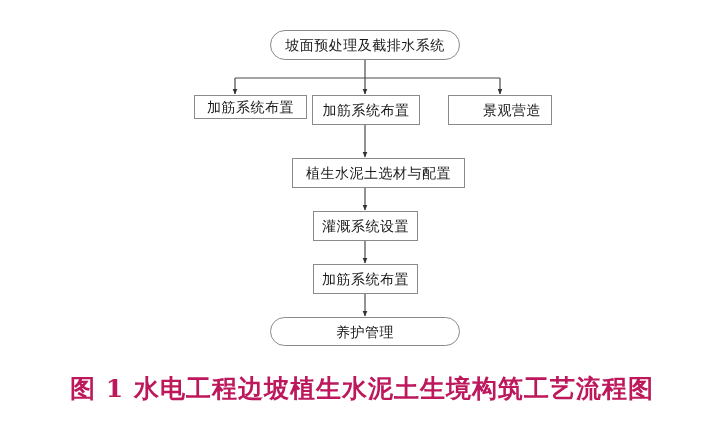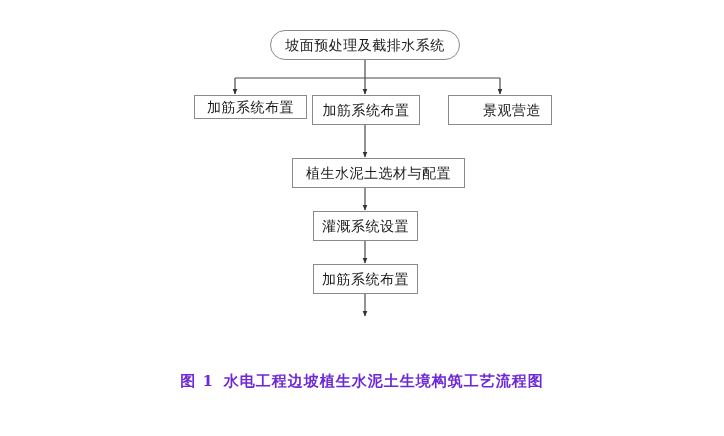--- a/index.html
+++ b/index.html
@@ -68,24 +68,24 @@
 
   #node-maintenance  { left: 270px; top: 317px; width: 190px; height: 29px; }
 
   #figure-caption {
     position: absolute;
     left: 0;
     top: 372px;
     width: 724px;
     text-align: center;
     font-family: "DejaVu Serif", "Liberation Serif", serif;
-    font-size: 15px;
+    font-size: 25px;
     font-weight: bold;
     letter-spacing: 1px;
-    color: #6d28d9;
+    color: #be185d;
   }
   #figure-caption .cap-num { margin-right: 10px; }
 </style>
 </head>
 <body>
 
 <div id="figure-root">
 
   <svg id="flow-svg" viewBox="0 0 724 360" width="724" height="360" xmlns="http://www.w3.org/2000/svg">
     <defs>
@@ -132,18 +132,21 @@
   </div>
 
   <div class="node" id="node-spray">
     <span class="node-label">灌溉系统设置</span>
   </div>
 
   <div class="node" id="node-irrigation">
     <span class="node-label">加筋系统布置</span>
   </div>
 
+  <div class="node stadium" id="node-maintenance">
+    <span class="node-label">养护管理</span>
+  </div>
 
   <div id="figure-caption">
     <span class="cap-num">图 1</span><span>水电工程边坡植生水泥土生境构筑工艺流程图</span>
   </div>
 
 </div>
 
 </body></html>

